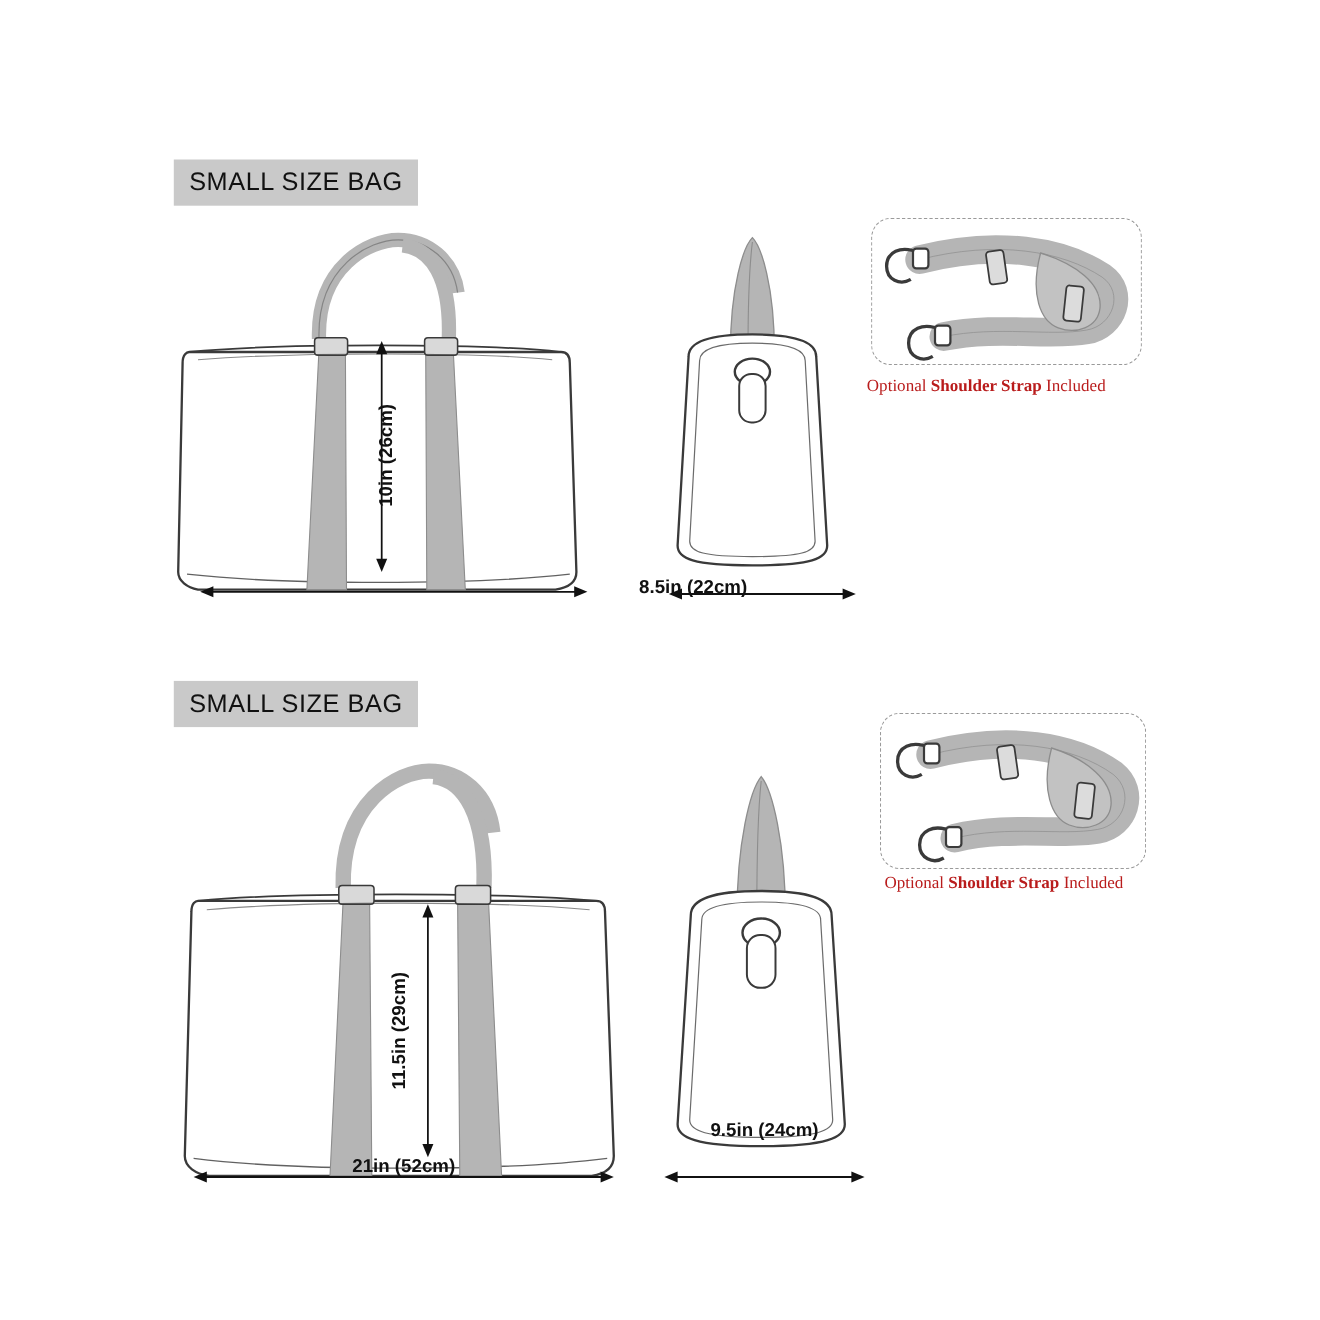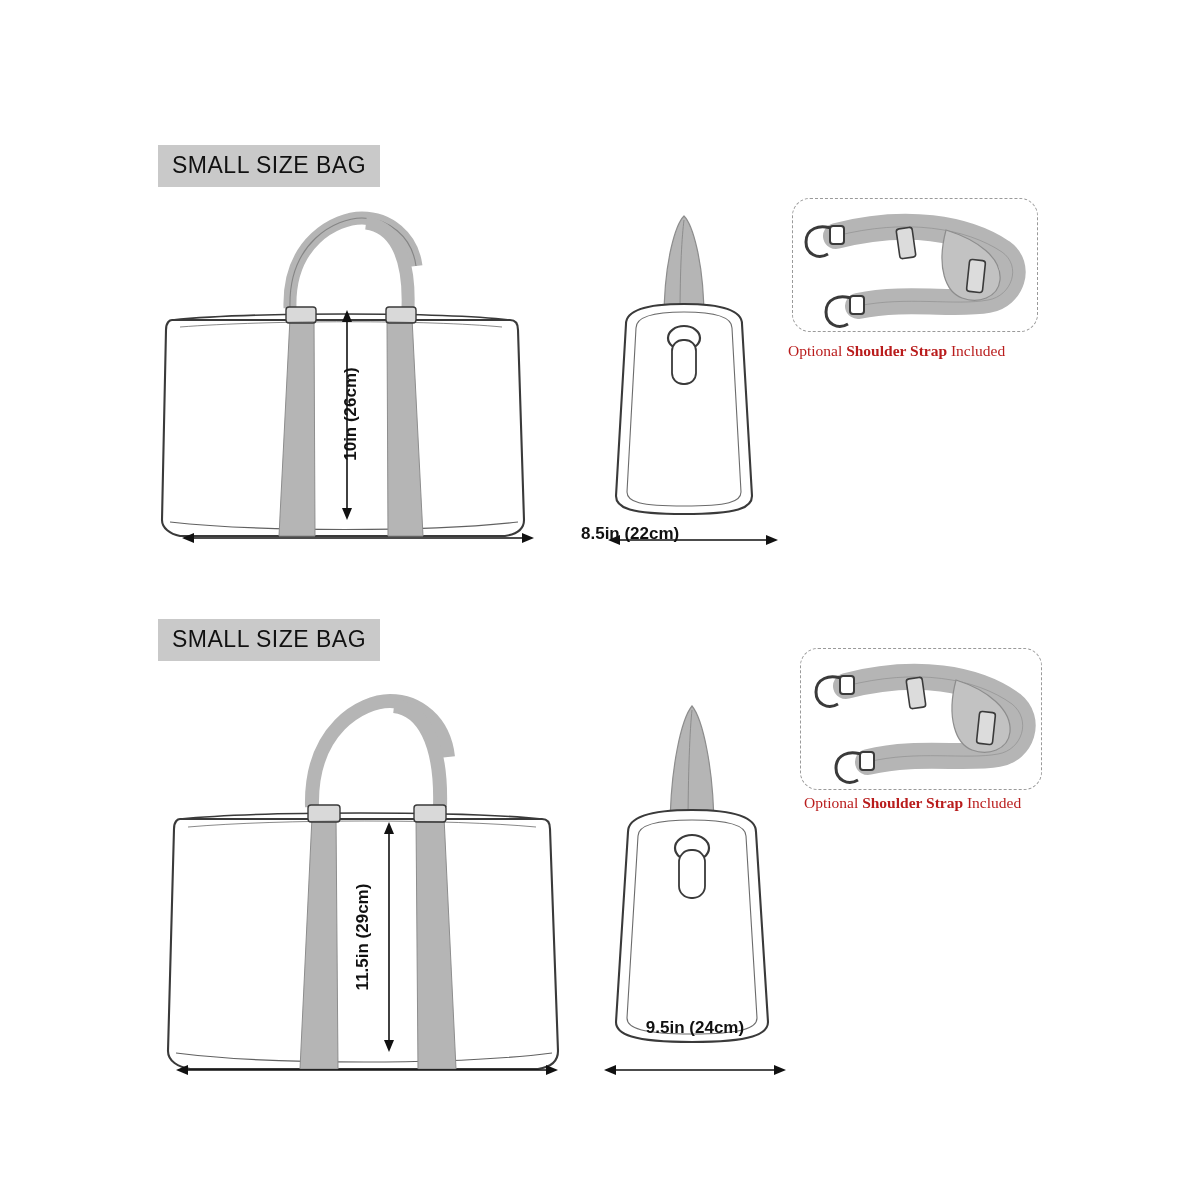--- a/index.html
+++ b/index.html
@@ -191,20 +191,21 @@
       <polygon points="17,0 12,12 22,12" fill="#111"></polygon>
       <polygon points="17,230 12,218 22,218" fill="#111"></polygon>
     </svg>
     <div class="dimlabel vert" style="left:268px; top:455px; width:190px; text-align:center; transform:rotate(-90deg);">11.5in (29cm)</div>
 
     <svg style="position:absolute; left:176px; top:588px;" width="382" height="20" viewBox="0 0 382 20">
       <line x1="6" y1="10" x2="376" y2="10" stroke="#111" stroke-width="1.6"></line>
       <polygon points="0,10 12,5 12,15" fill="#111"></polygon>
       <polygon points="382,10 370,5 370,15" fill="#111"></polygon>
     </svg>
+    <div class="dimlabel" style="left:176px; top:578px; width:382px; text-align:center;">21in (52cm)</div>
 
     <svg style="position:absolute; left:580px; top:210px;" width="230" height="380" viewBox="0 0 230 380">
       <path d="M90 150 C90 84 102 36 112 24 C122 36 134 84 134 150" fill="#b5b5b5" stroke="#8d8d8d" stroke-width="1.2"></path>
       <path d="M108 150 C108 90 110 46 112 28" fill="none" stroke="#8d8d8d" stroke-width="1"></path>
       <path d="M48 150 C48 136 66 128 112 128 C158 128 176 136 176 150 L188 340 C188 352 172 360 112 360 C52 360 36 352 36 340 Z" fill="#ffffff" stroke="#3a3a3a" stroke-width="2.1" stroke-linejoin="round"></path>
       <path d="M58 154 C58 144 74 138 112 138 C150 138 166 144 166 154 L177 336 C177 346 162 352 112 352 C62 352 47 346 47 336 Z" fill="none" stroke="#3a3a3a" stroke-width="1.1" opacity="0.75"></path>
       <ellipse cx="112" cy="166" rx="17" ry="13" fill="none" stroke="#3a3a3a" stroke-width="2.2"></ellipse>
       <rect x="99" y="168" width="26" height="48" rx="12" fill="#ffffff" stroke="#3a3a3a" stroke-width="1.8"></rect>
     </svg>
 

